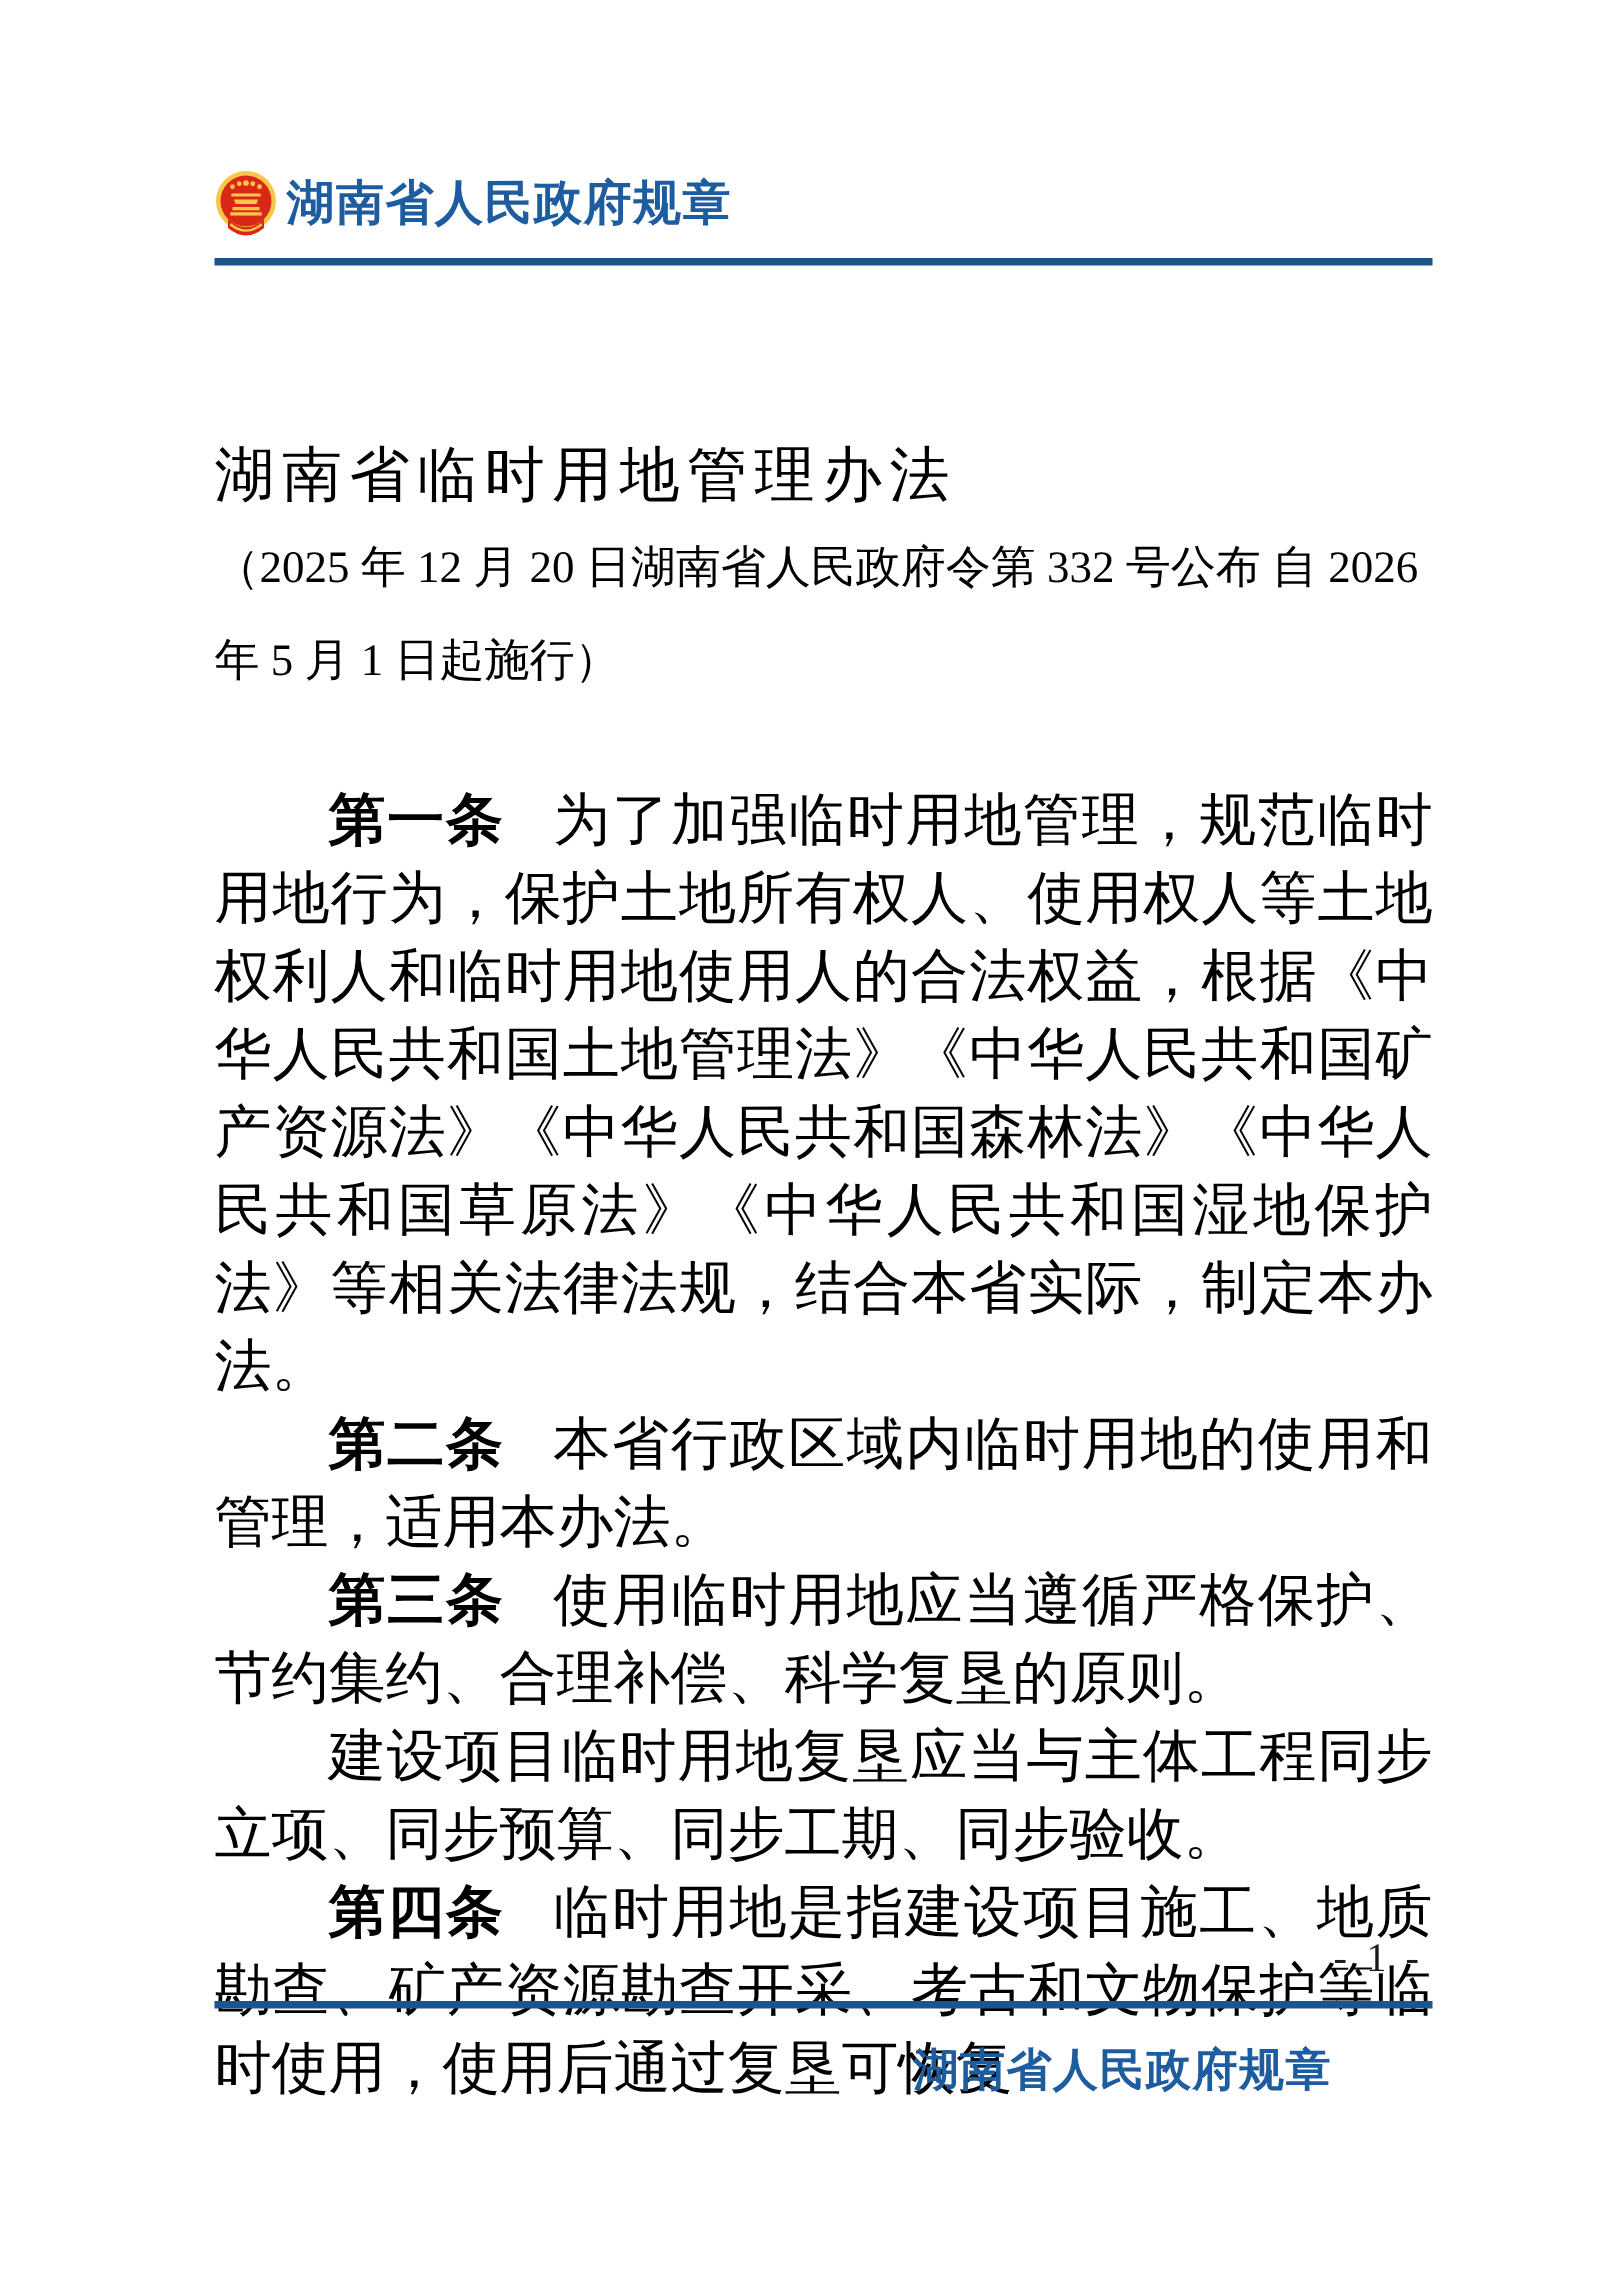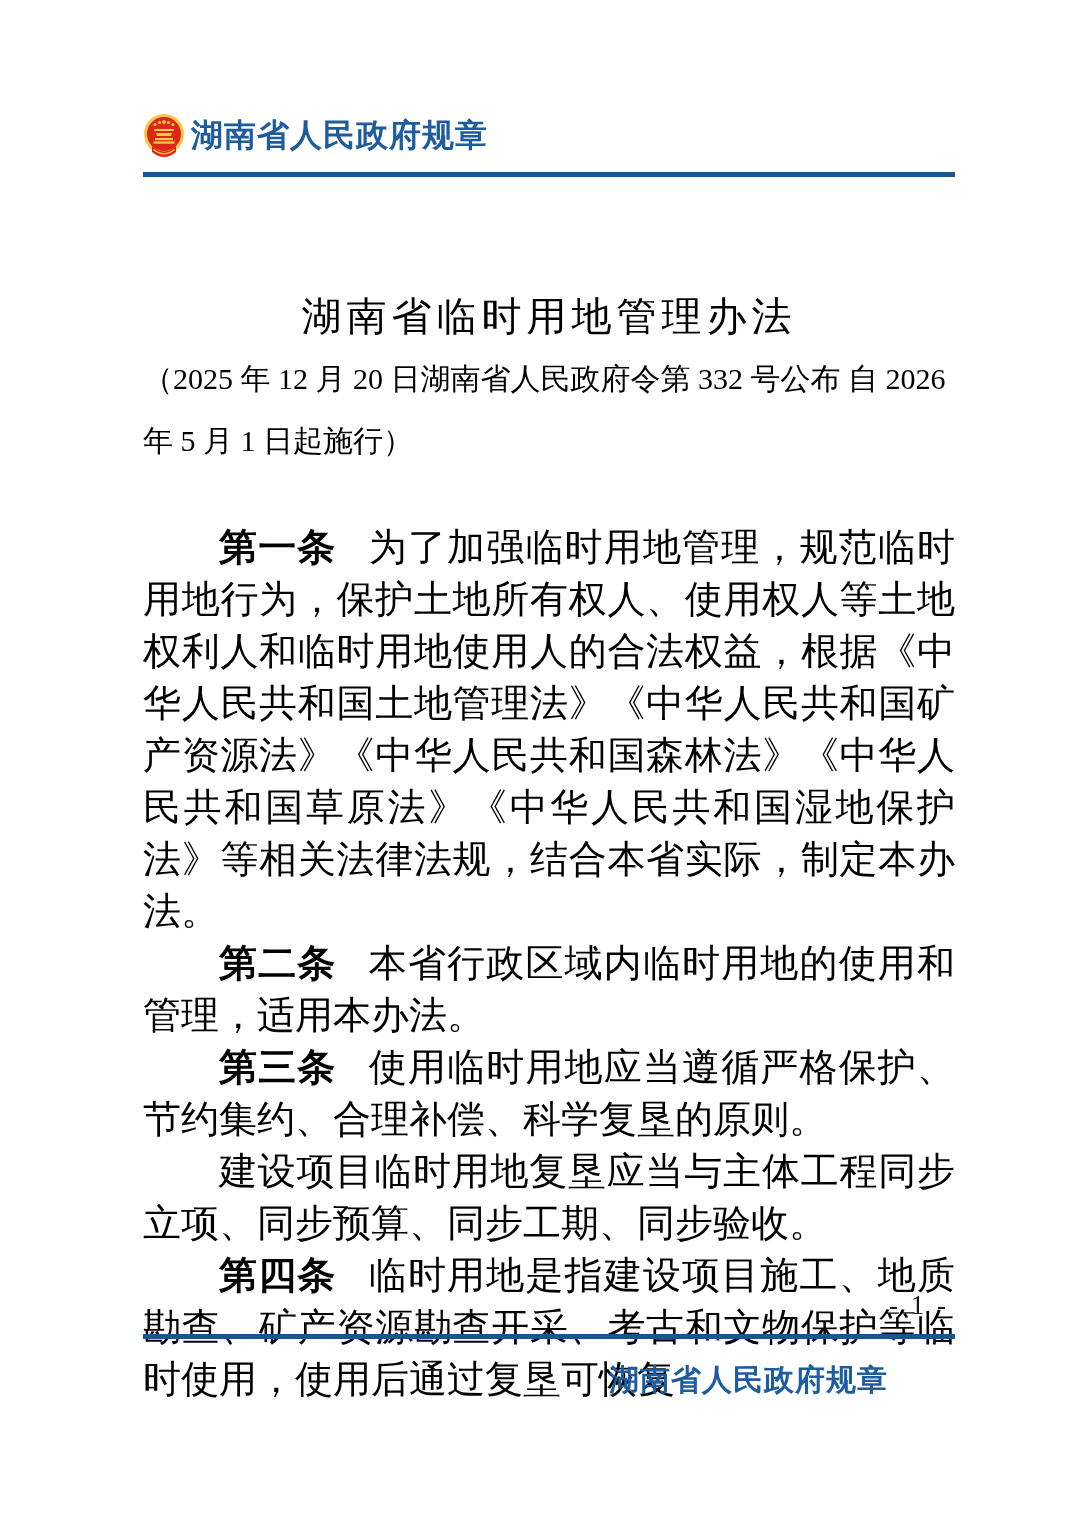--- a/index.html
+++ b/index.html
@@ -33,21 +33,21 @@
     position: absolute;
     top: 172px; left: 143px; right: 119px;
     height: 5px;
     background: #1A5590;
   }
 
   
   .doc-title {
     position: absolute;
     top: 294px; left: 143px; right: 119px;
-    text-align: center;
+    text-align: left;
     font-size: 40px;
     font-weight: normal;
     letter-spacing: 5px;
     line-height: 46px;
   }
   .doc-subtitle {
     position: absolute;
     top: 348px; left: 143px; right: 119px;
     font-size: 30px;
     line-height: 62px;

